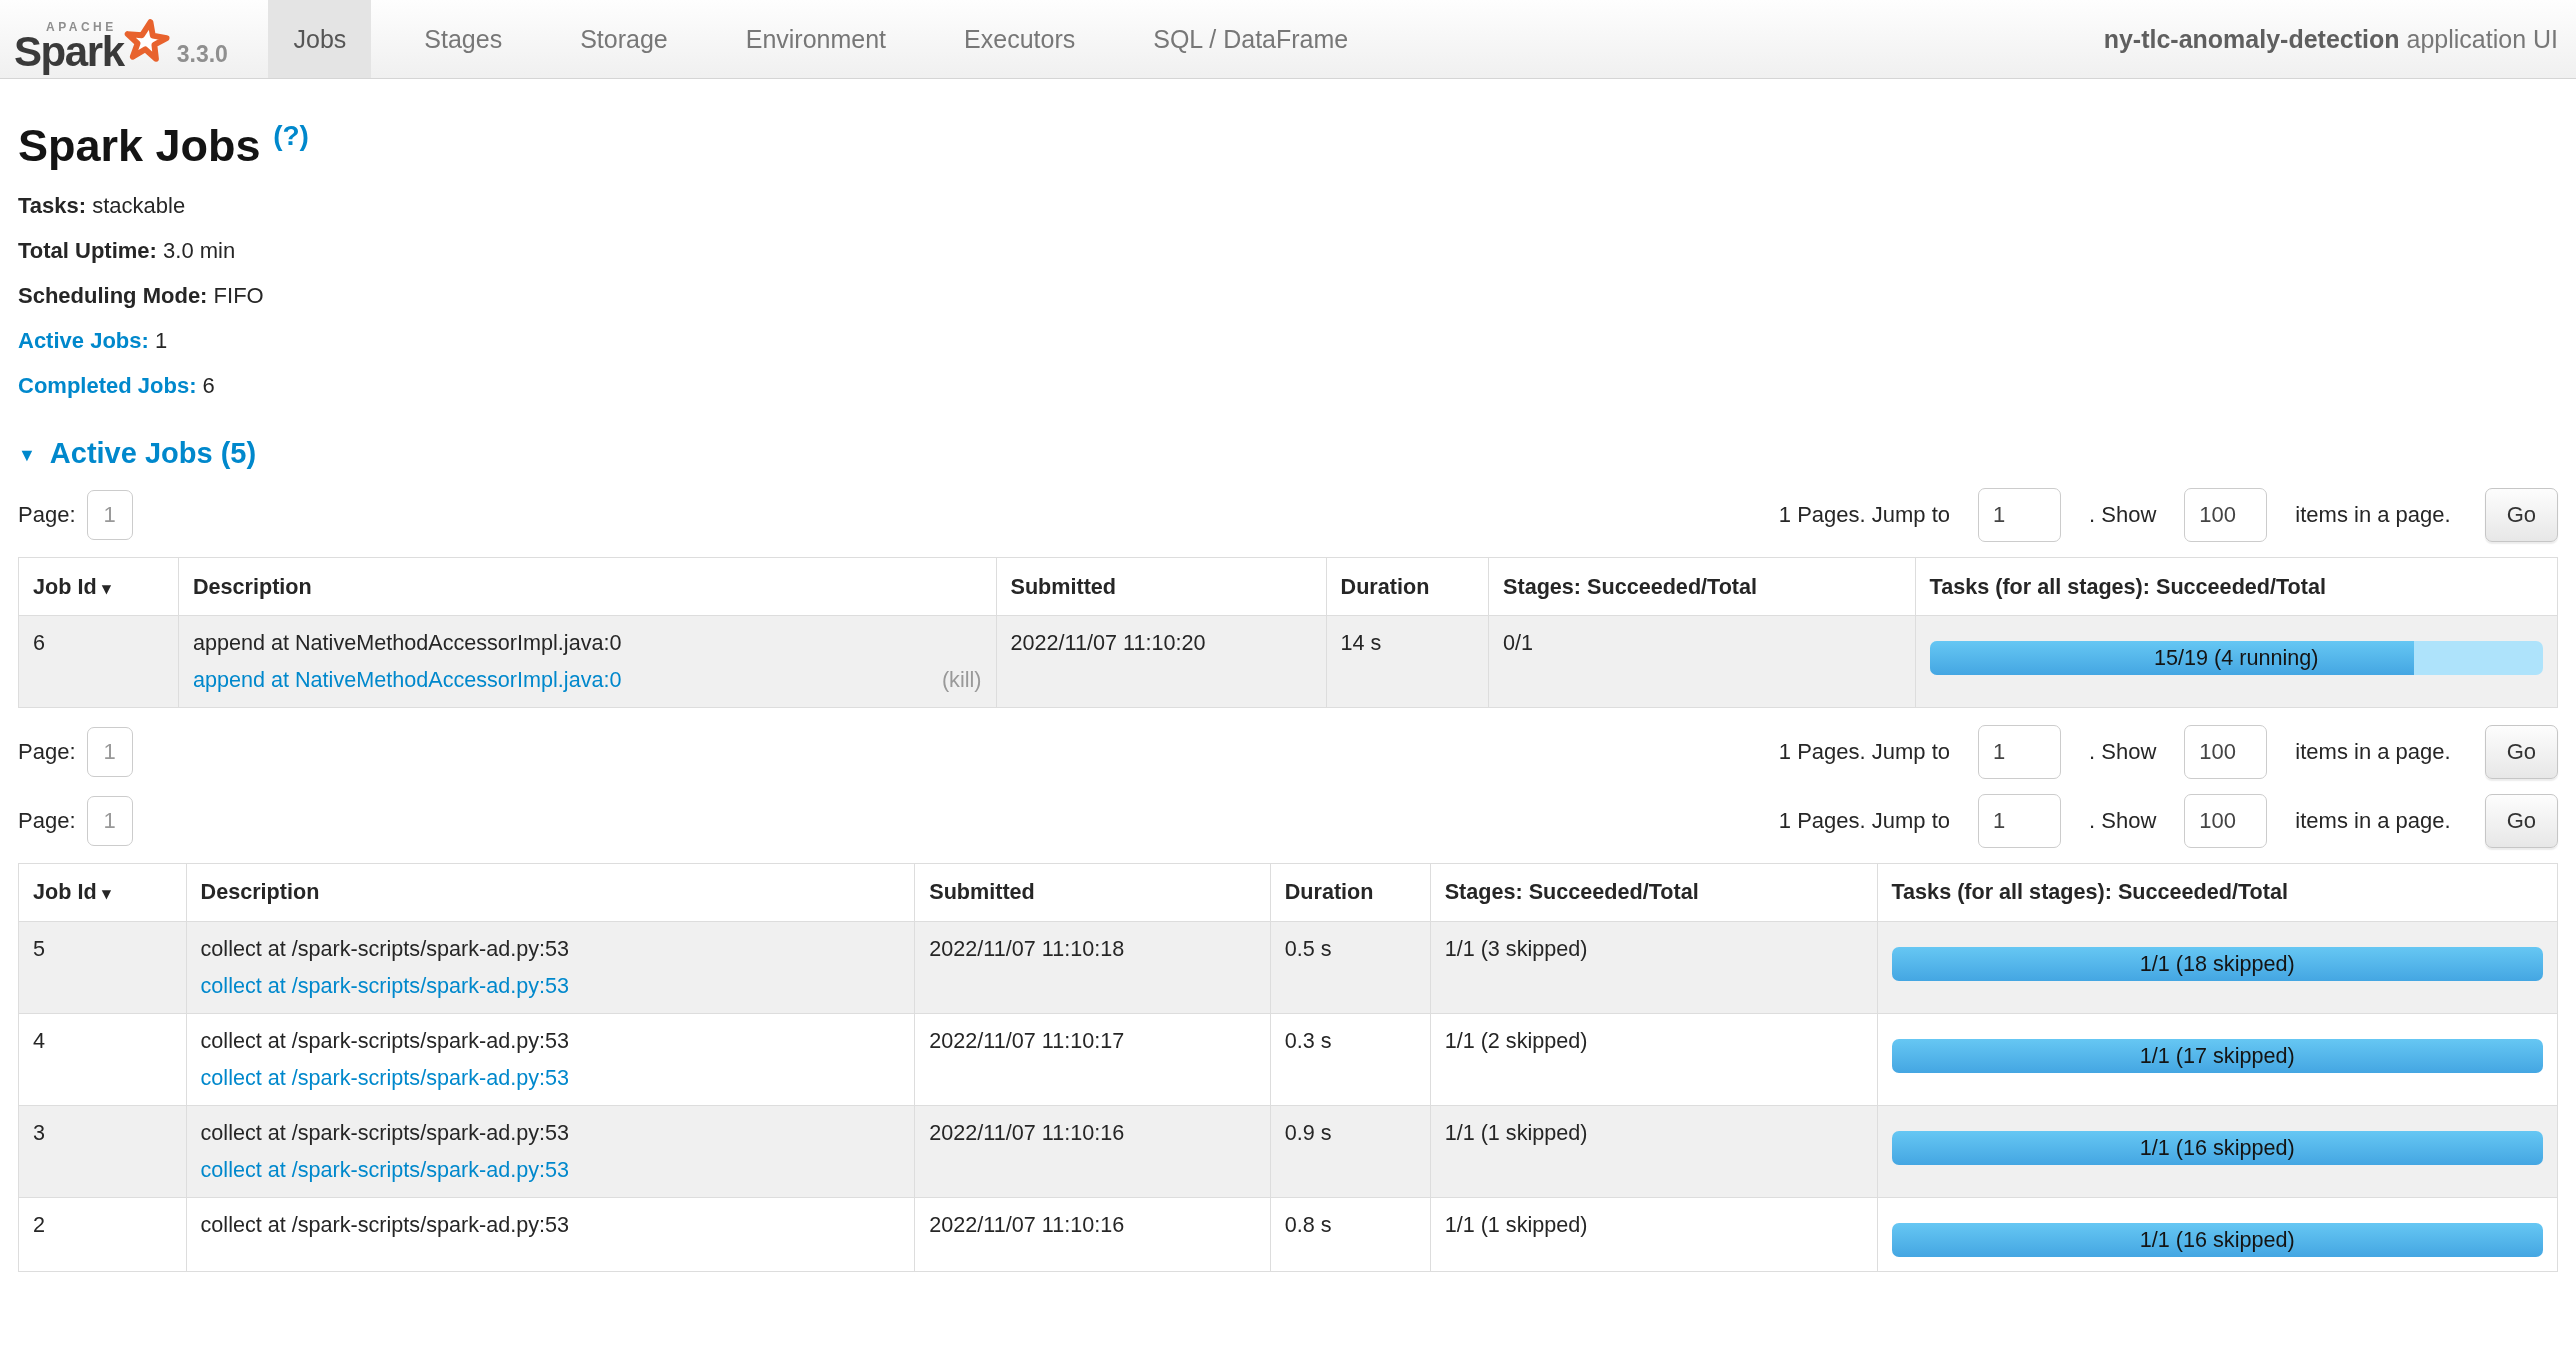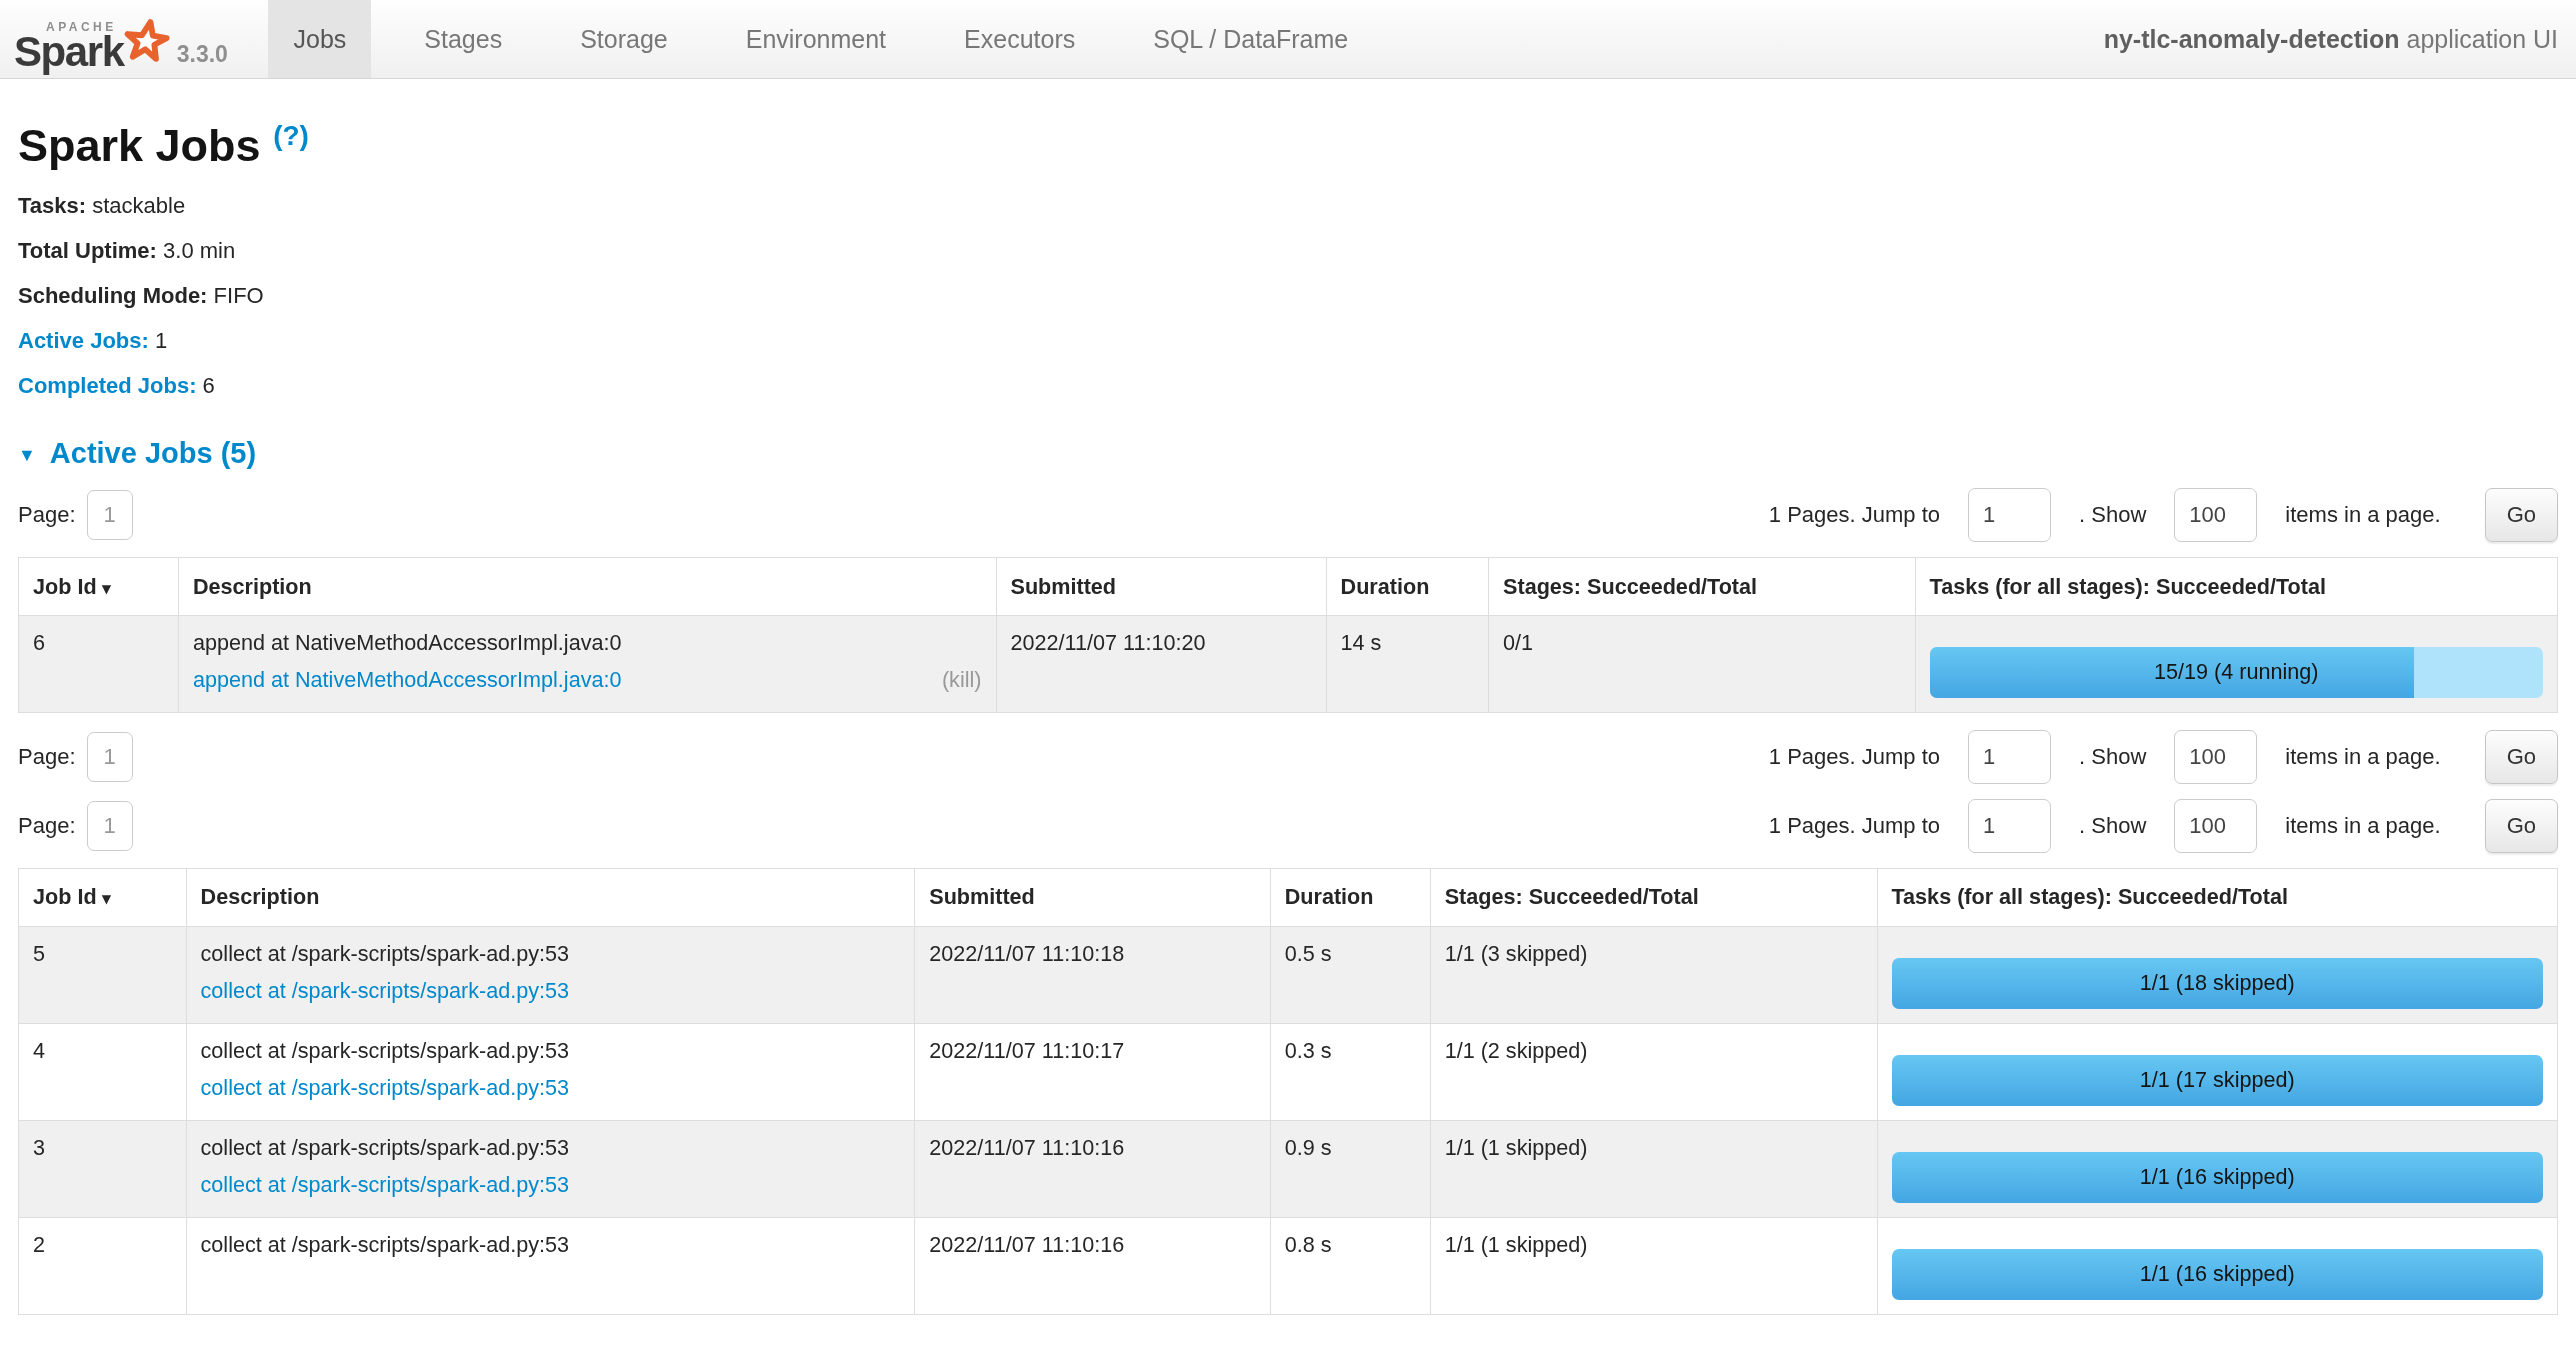--- a/index.html
+++ b/index.html
@@ -68,21 +68,21 @@
     display:inline-block; min-width:46px; text-align:center;
     border:1.4px solid #ccc; border-radius:7px; background:#fff;
     color:#999; padding:11px 5.6px; margin-left:11px; font-size:22px; cursor:pointer;
   }
   .pager-right { display:flex; align-items:center; gap:28px; }
   .pager-input {
     width:83px; height:54px; border:1.4px solid #ccc; border-radius:7px;
     font-size:22px; color:#444; padding:0 14px; font-family:inherit; background:#fff;
   }
   .go-btn {
-    height:54px; padding:0 21px; margin-left:16px;
+    height:54px; padding:0 21px; margin-left:6px;
     font-size:22px; color:#333; font-family:inherit; cursor:pointer;
     border:1.4px solid #c6c6c6; border-radius:7px;
     background:linear-gradient(#fdfdfd,#e7e7e7);
     box-shadow:0 1.4px 1.4px rgba(0,0,0,0.08);
   }
 
   
   table.jobs-table {
     width:100%; border-collapse:collapse; margin:7px 0 16.7px 0; font-size:21.6px;
     border:1.4px solid #ddd;
@@ -91,22 +91,22 @@
     border:1.4px solid #ddd; text-align:left; vertical-align:top;
   }
   table.jobs-table th { font-weight:bold; padding:15.3px 14px; background:#fff; cursor:pointer; }
   table.jobs-table td { padding:14px; }
   table.jobs-table tr.striped { background:#f0f0f0; }
   .sort-icon { font-size:16.7px; margin-left:5.6px; }
   .desc-line2 { display:flex; justify-content:space-between; align-items:baseline; margin-top:11px; }
   .kill-link { color:#999; }
 
   .progress {
-    position:relative; height:51px; border-radius:7px; overflow:hidden;
-    background:#aee3fb; margin-top:17px;
+    position:relative; height:34px; border-radius:7px; overflow:hidden;
+    background:#aee3fb; margin-top:11px;
   }
   .progress-fill {
     height:100%;
     background:linear-gradient(#66c7f3, #44a6e2);
   }
   .progress-label {
     position:absolute; inset:0;
     display:flex; align-items:center; justify-content:center;
     color:#141414; font-size:21.6px;
   }

